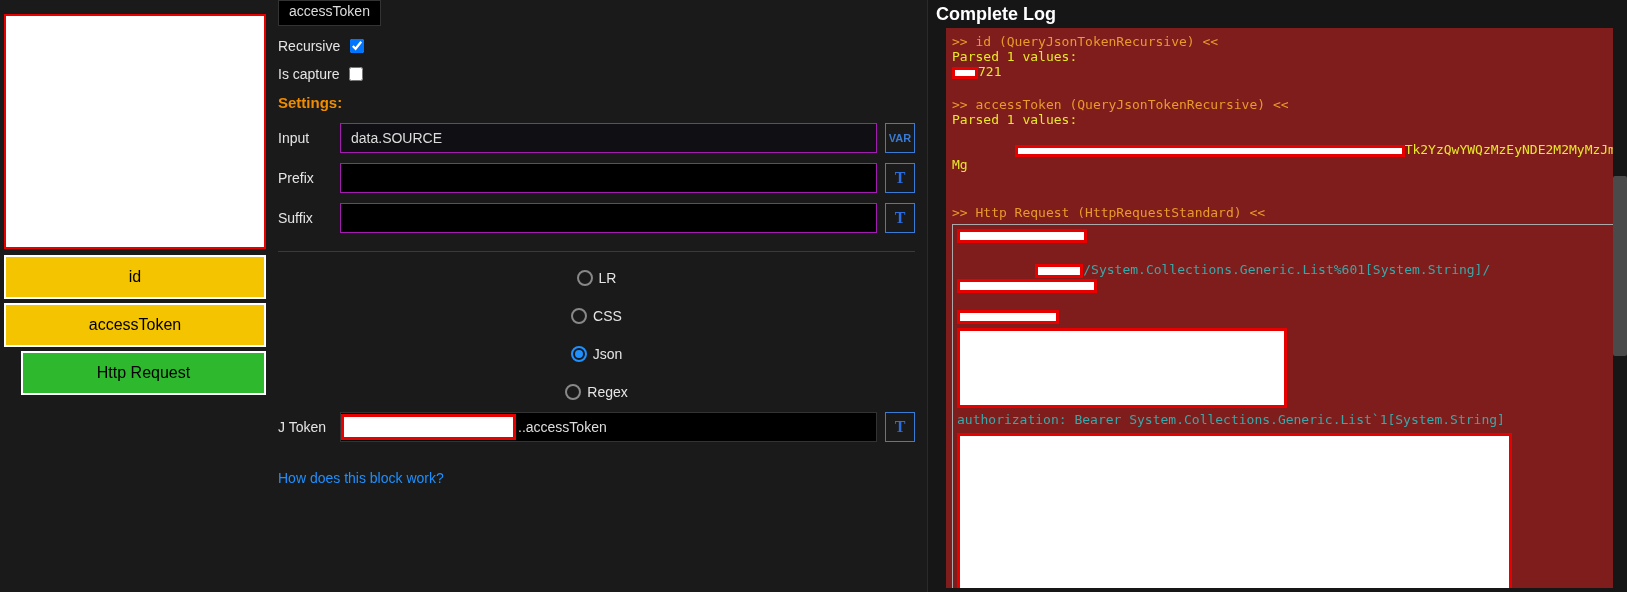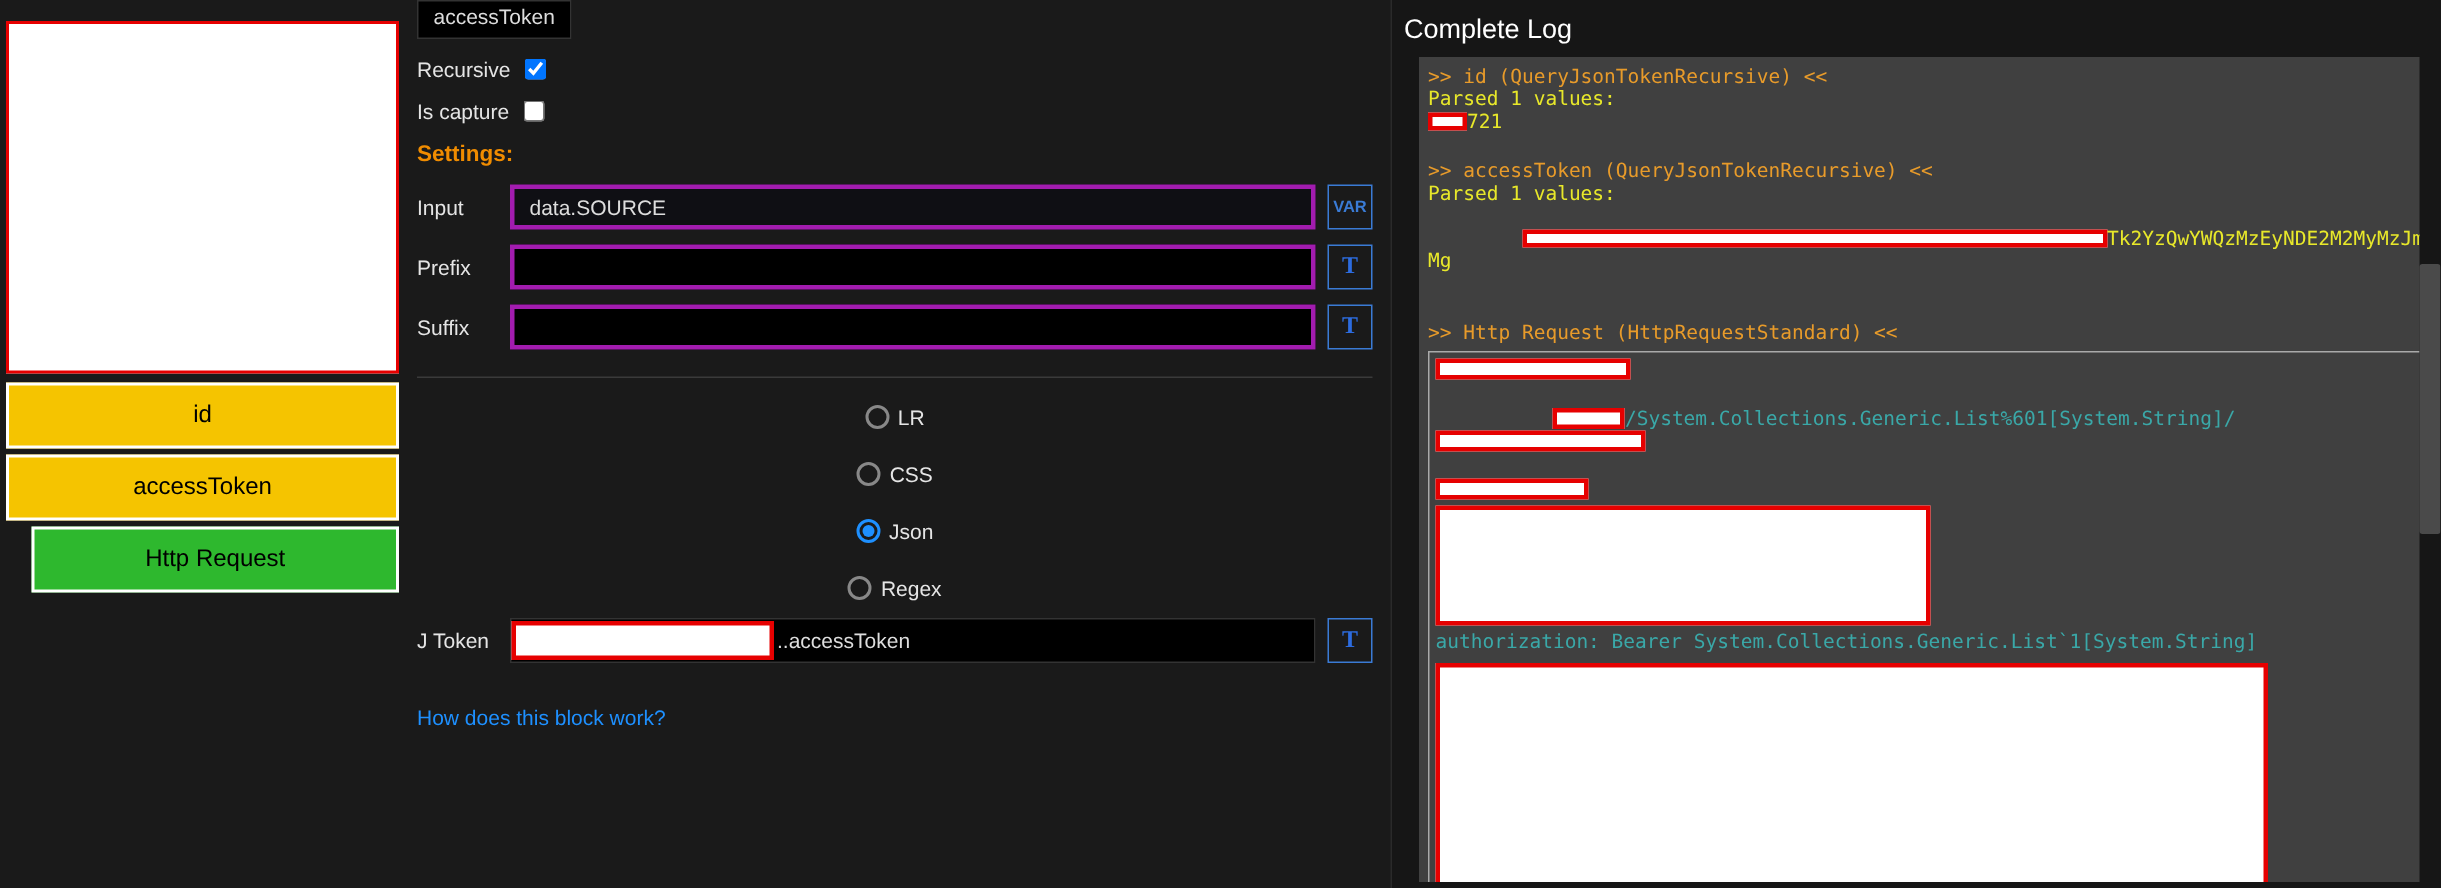--- a/index.html
+++ b/index.html
@@ -8,42 +8,42 @@
   
   .col-left{width:270px;padding:14px 4px;display:flex;flex-direction:column;}
   .canvas{flex:0 0 235px;background:#fff;border:2px solid #e60000;margin-bottom:6px;}
   .block-btn{height:44px;border:2px solid #fff;display:flex;align-items:center;justify-content:center;font-size:16px;margin-bottom:4px;cursor:pointer;}
   .block-yellow{background:#f5c400;color:#000;}
   .block-green{background:#2eb82e;color:#000;margin-left:17px;}
   
   .col-mid{flex:1;min-width:0;padding:0 12px 0 8px;}
   .field-row{display:flex;align-items:center;margin-bottom:10px;}
   .lbl{width:62px;color:#e5e5e5;font-size:14px;}
-  .txt-input{flex:1;height:30px;background:#0f0f14;border:3px solid #a21caf;color:#ddd;padding:0 10px;font-size:14px;}
+  .txt-input{flex:1;height:30px;background:#0f0f14;border:1px solid #a21caf;color:#ddd;padding:0 10px;font-size:14px;}
   .txt-input.dark{background:#000;}
   .side-btn{width:30px;height:30px;margin-left:8px;border:1px solid #3a7bd5;background:transparent;display:flex;align-items:center;justify-content:center;font-weight:bold;font-size:13px;cursor:pointer;}
   .side-btn.var{color:#3a7bd5;font-size:11px;letter-spacing:0;}
   .side-btn.t{color:#2d6cdf;font-family:Georgia,serif;font-size:16px;}
   .check-row{display:flex;align-items:center;margin-bottom:8px;font-size:14px;}
   .check-row label{margin-right:6px;}
   .check-row input{width:14px;height:14px;}
   .settings-head{color:#f08c00;font-weight:bold;font-size:15px;margin:10px 0 12px;}
   .divider{border:none;border-top:1px solid #3a3a3a;margin:18px 0;}
   .radio-row{display:flex;align-items:center;gap:22px;margin-bottom:12px;flex-direction:column;}
   .radio-opt{display:flex;align-items:center;gap:6px;cursor:pointer;font-size:14px;}
   .rdot{width:16px;height:16px;border:2px solid #888;border-radius:50%;display:flex;align-items:center;justify-content:center;}
   .rdot.sel{border-color:#1e90ff;}
   .rdot.sel::after{content:"";width:8px;height:8px;background:#1e90ff;border-radius:50%;}
   .jtoken-redact{width:175px;height:26px;background:#fff;border:3px solid #e60000;margin-right:2px;}
   .help-link{color:#1e90ff;font-size:14px;display:inline-block;margin-top:18px;cursor:pointer;}
   .name-pill{height:26px;background:#000;border:1px solid #333;color:#ddd;padding:2px 10px;display:inline-block;font-size:14px;margin-bottom:10px;}
   
   .col-right{width:700px;background:#161616;display:flex;flex-direction:column;border-left:1px solid #2a2a2a;}
-  .log-title{height:38px;padding:0 8px;font-size:18px;color:#fff;display:flex;align-items:center;}
-  .log-body{flex:1;background:#404040;margin:0 4px 4px 18px;padding:6px 0 6px 6px;font-family:Consolas,monospace;font-size:13px;overflow:hidden;position:relative;}
+  .log-title{height:28px;padding:0 8px;font-size:18px;color:#fff;display:flex;align-items:center;font-weight:bold;}
+  .log-body{flex:1;background:#7f1d1d;margin:0 4px 4px 18px;padding:6px 0 6px 6px;font-family:Consolas,monospace;font-size:13px;overflow:hidden;position:relative;}
   .orange{color:#e89b2a;}
   .yellow{color:#e8e82a;}
   .wrapline{white-space:pre-wrap;word-break:break-all;}
   .redact-sm{display:inline-block;background:#fff;border:3px solid #e60000;vertical-align:middle;}
   .log-box-white{background:#fff;border:3px solid #e60000;}
   .scroll-track{position:absolute;right:0;top:26px;bottom:0;width:14px;background:#161616;}
   .scroll-thumb{position:absolute;right:0;width:14px;background:#4a4a4a;border-radius:2px;}
   .mono-teal{color:#3aa8a8;white-space:pre-wrap;word-break:break-all;}
 </style>
 </head>

